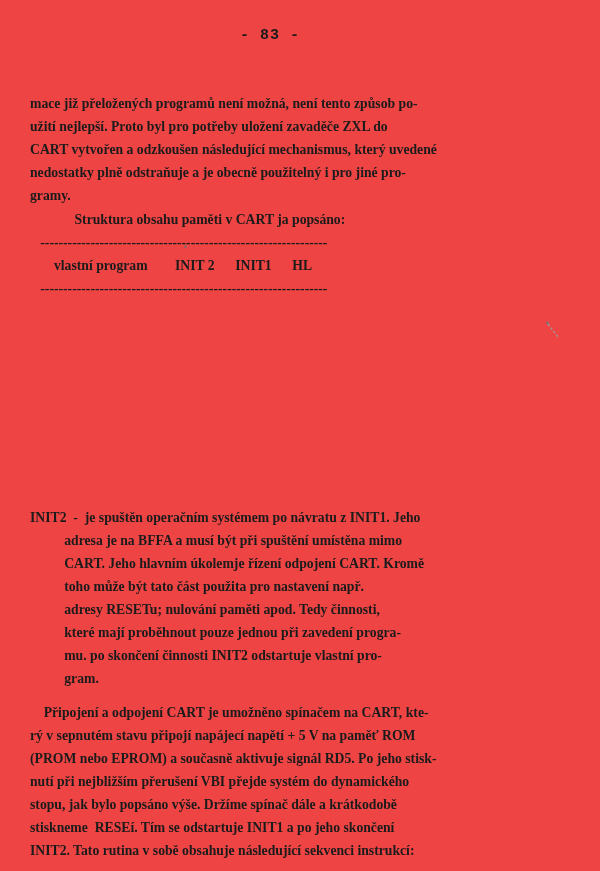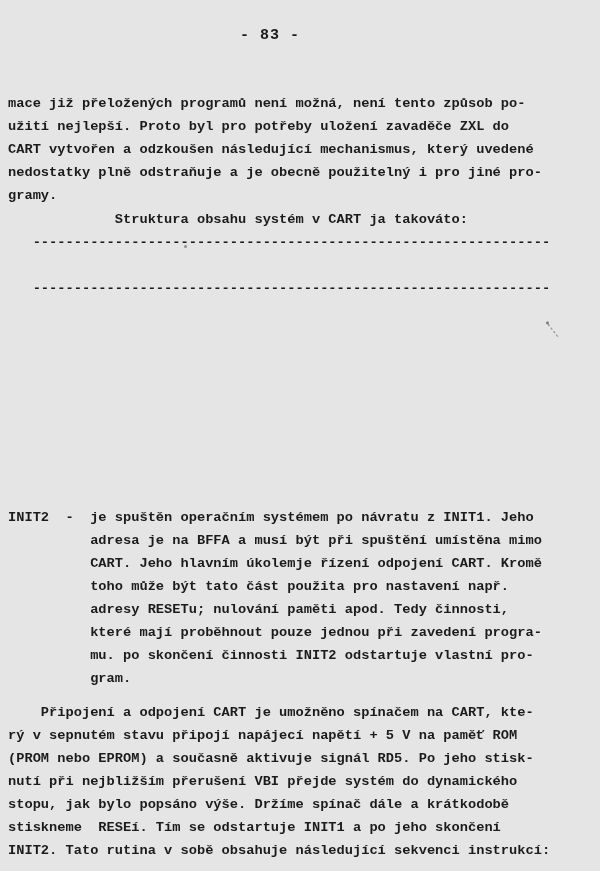--- a/index.html
+++ b/index.html
@@ -9,32 +9,33 @@
   }
   body {
     width: 600px;
     height: 871px;
     position: relative;
     overflow: hidden;
   }
   #page {
     position: absolute;
     inset: 0;
-    background: #e5e5e5;
+    background: #ef4444;
     color: #1b1b1b;
     font-family: "Liberation Mono", "DejaVu Sans Mono", monospace;
     font-weight: 700;
     font-size: 13.7px;
     line-height: 23px;
   }
   .tline {
     position: absolute;
-    left: 8px;
+    left: 30px;
     white-space: pre;
     letter-spacing: 0;
+    font-family: Liberation Serif, serif;
   }
   .page-num {
     position: absolute;
     left: 240px;
     top: 24px;
     font-size: 15px;
     letter-spacing: 1px;
     white-space: pre;
   }
   .artifact {
@@ -55,24 +56,25 @@
 <div id="page">
 
   <div class="page-num">- 83 -</div>
 
   <div class="tline" style="top:92px">mace již přeložených programů není možná, není tento způsob po-
 užití nejlepší. Proto byl pro potřeby uložení zavaděče ZXL do
 CART vytvořen a odzkoušen následující mechanismus, který uvedené
 nedostatky plně odstraňuje a je obecně použitelný i pro jiné pro-
 gramy.</div>
 
-  <div class="tline" style="top:208px">             Struktura obsahu systém v CART ja takováto:</div>
+  <div class="tline" style="top:208px">             Struktura obsahu paměti v CART ja popsáno:</div>
 
   <div class="tline" style="top:231px">   ---------------------------------------------------------------</div>
 
+  <div class="tline" style="top:254px">       vlastní program        INIT 2      INIT1      HL</div>
 
   <div class="tline" style="top:277px">   ---------------------------------------------------------------</div>
 
 
 
   <div class="tline" style="top:506px">INIT2  -  je spuštěn operačním systémem po návratu z INIT1. Jeho
           adresa je na BFFA a musí být při spuštění umístěna mimo
           CART. Jeho hlavním úkolemje řízení odpojení CART. Kromě
           toho může být tato část použita pro nastavení např.
           adresy RESETu; nulování paměti apod. Tedy činnosti,

